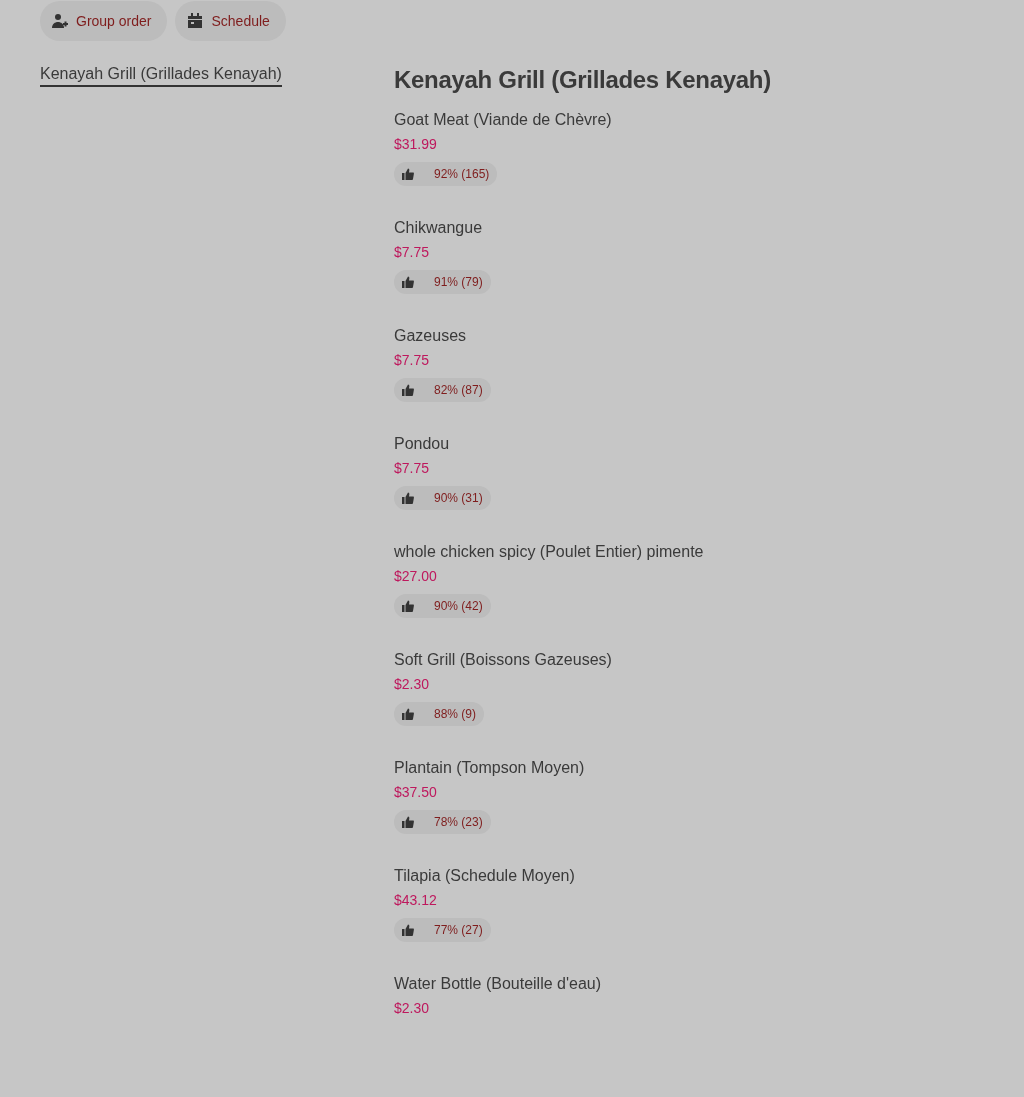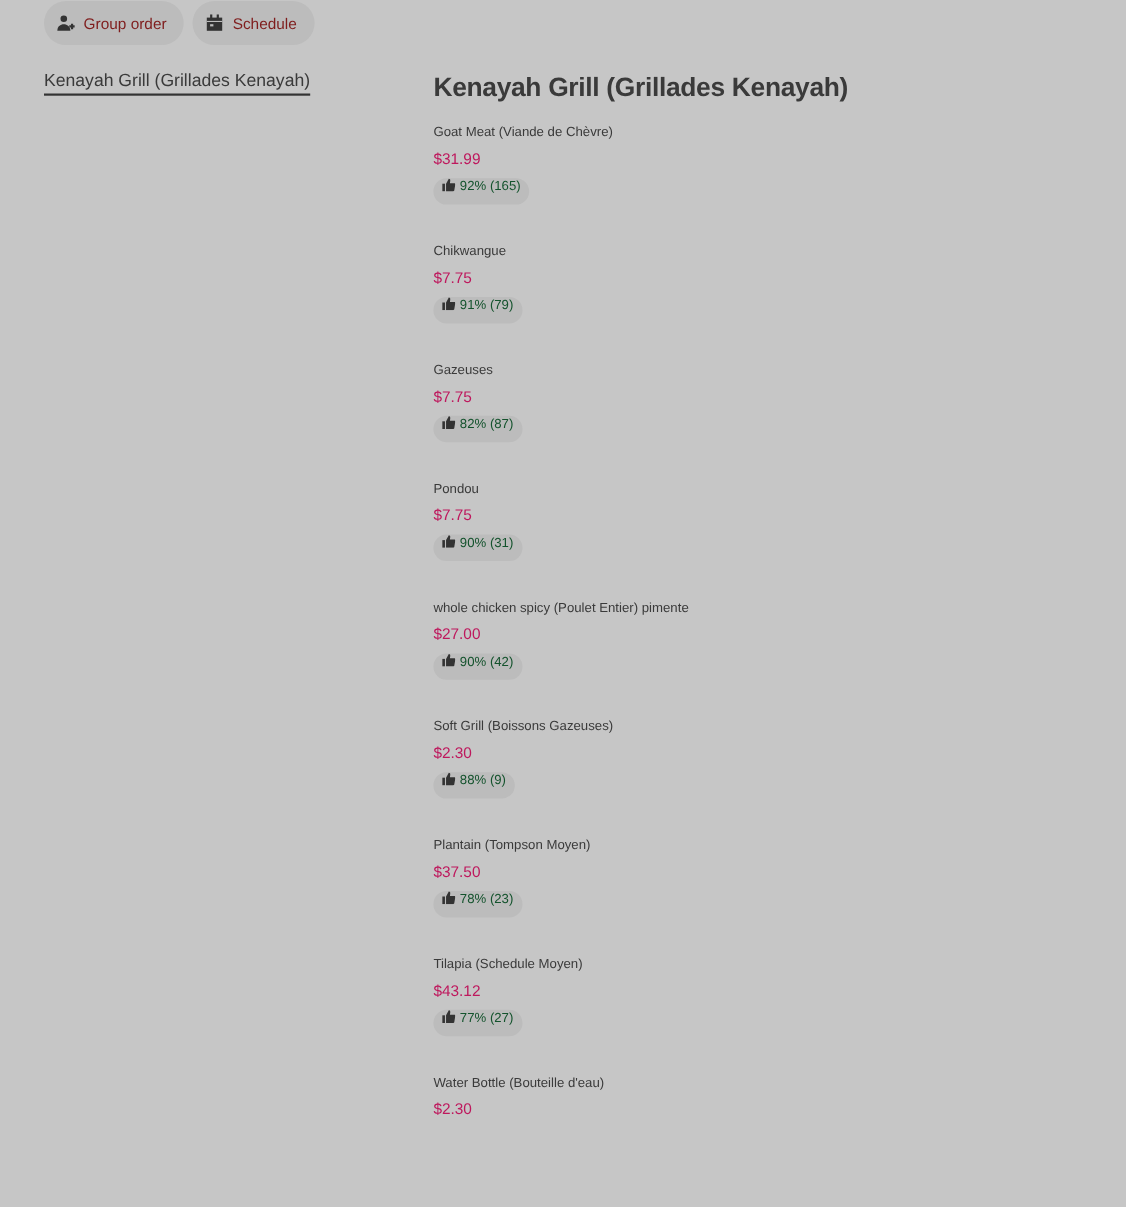--- a/index.html
+++ b/index.html
@@ -6,23 +6,23 @@
   body { width:1024px; height:1097px; background:#c6c6c6; font-family:"Liberation Sans", sans-serif; color:#333; position:relative; overflow:hidden; }
   .topbar { position:absolute; left:40px; top:1px; display:flex; gap:8px; }
   .pill { display:flex; align-items:center; gap:8px; height:40px; padding:0 16px 0 12px; background:#bcbcbc; border-radius:20px; font-size:14px; color:#7f1d1d; box-sizing:border-box; }
   .pill svg { width:16px; height:16px; }
   .sidenav { position:absolute; left:40px; top:64px; }
   .sidenav a { font-size:16px; color:#3a3a3a; text-decoration:none; border-bottom:2px solid #333; padding-bottom:1px; display:inline-block; line-height:20px; }
   .main { position:absolute; left:394px; top:64px; width:600px; }
   .section-title { font-size:24px; font-weight:bold; color:#3a3a3a; margin:0; line-height:32px; letter-spacing:-0.3px; }
   .item { height:108px; box-sizing:border-box; }
   .items { margin-top:14px; }
-  .item-name { font-size:12px; color:#3a3a3a; line-height:20px; }
+  .item-name { font-size:16px; color:#3a3a3a; line-height:20px; }
   .item-price { font-size:14px; color:#be185d; margin-top:5px; line-height:18px; }
-  .badge { display:inline-flex; gap:4px; margin-top:9px; height:24px; padding:0 8px; background:#bcbcbc; border-radius:12px; font-size:12px; color:#14532d; box-sizing:border-box; }
+  .badge { display:inline-flex; align-items:center; gap:20px; margin-top:9px; height:24px; padding:0 8px; background:#bcbcbc; border-radius:12px; font-size:12px; color:#7f1d1d; box-sizing:border-box; }
   .badge svg { width:12px; height:12px; }
 </style>
 </head>
 <body>
 
 <div class="topbar">
   <div class="pill">
     <svg viewBox="0 0 16 16">
         <circle cx="6" cy="4" r="3" fill="#333"></circle>
         <path d="M0 15c0-4 3-6 6-6s6 2 6 6z" fill="#333"></path>

